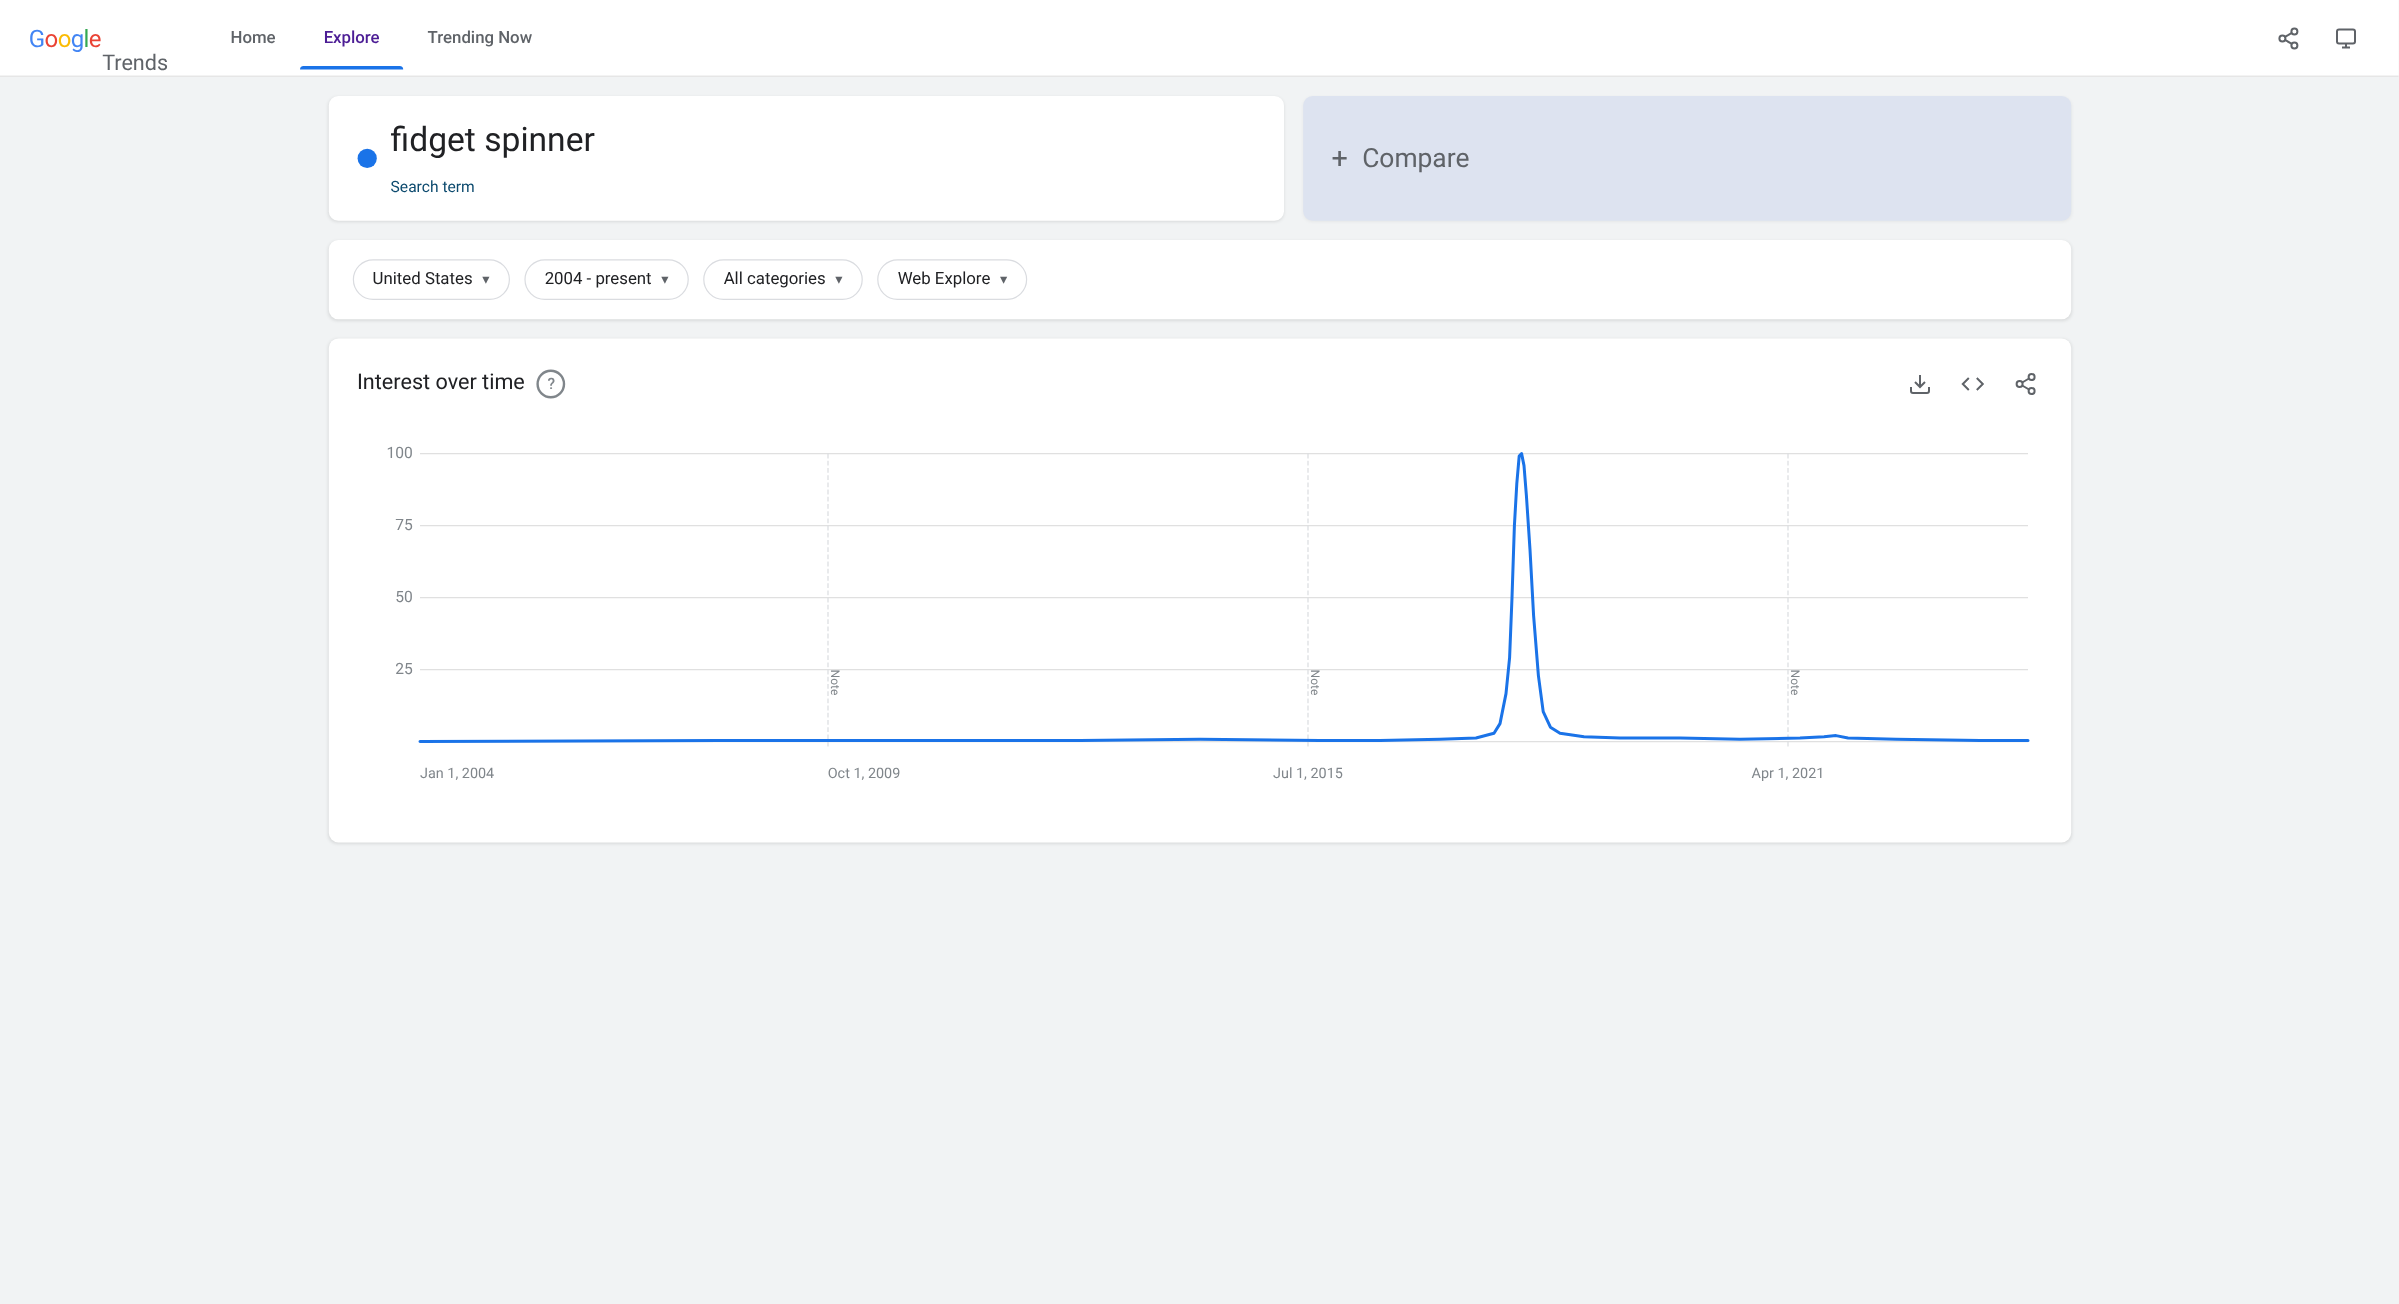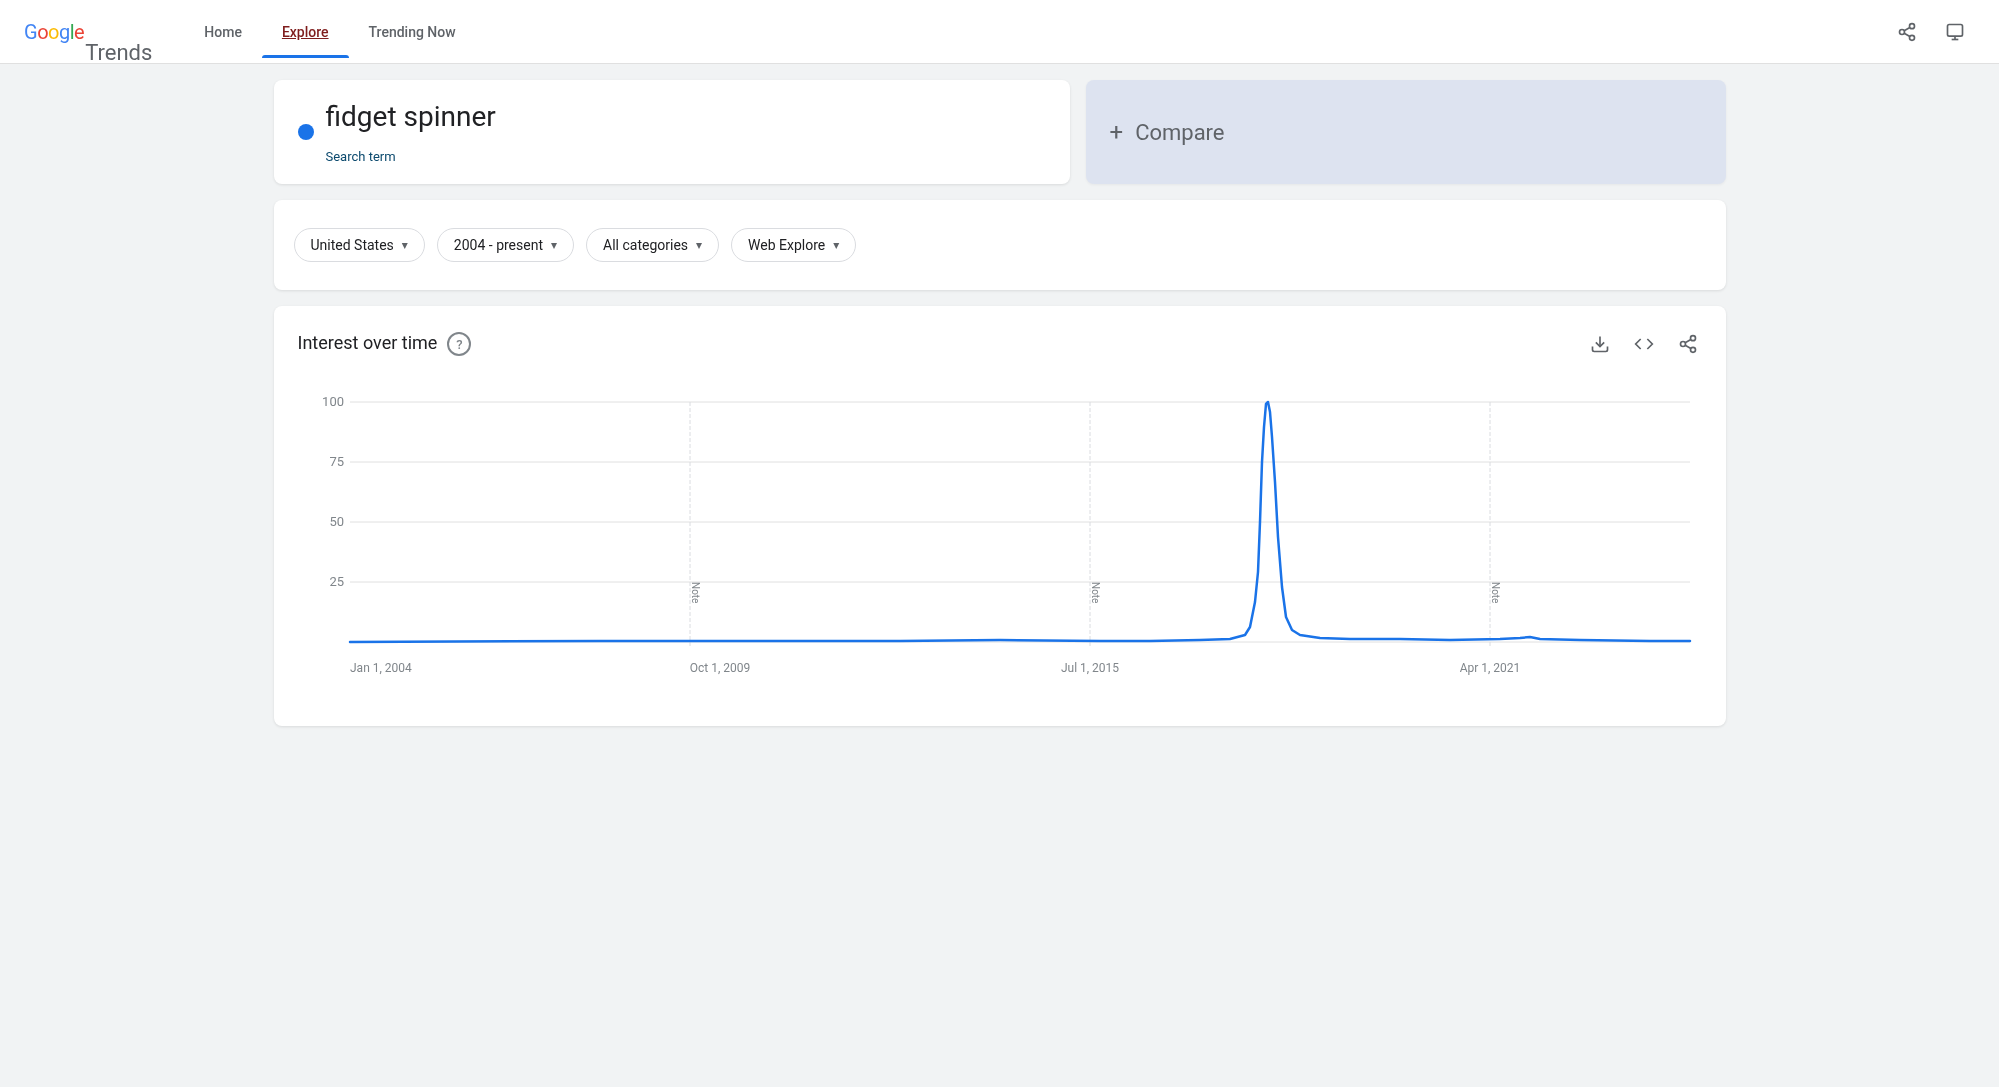--- a/index.html
+++ b/index.html
@@ -32,21 +32,21 @@
       font-weight: 400;
       letter-spacing: -0.5px;
     }
     .logo-g { color: #4285F4; }
     .logo-o1 { color: #EA4335; }
     .logo-o2 { color: #FBBC05; }
     .logo-g2 { color: #4285F4; }
     .logo-l { color: #34A853; }
     .logo-e { color: #EA4335; }
     .logo-trends {
-      font-size: 22px;
+      font-size: 18px;
       color: #5f6368;
       font-weight: 400;
       margin-left: 1px;
       margin-top: 41px;
     }
     .nav {
       display: flex;
       align-items: center;
       gap: 0;
       flex: 1;
@@ -57,22 +57,21 @@
       display: flex;
       align-items: center;
       font-size: 14px;
       color: #5f6368;
       cursor: pointer;
       text-decoration: none;
       position: relative;
       font-weight: 500;
     }
     .nav-item.active {
-      color: #7f1d1d;
-      text-decoration: underline;
+      color: #4c1d95;
     }
     .nav-item.active::after {
       content: '';
       position: absolute;
       bottom: 0;
       left: 0;
       right: 0;
       height: 3px;
       background: #1a73e8;
       border-radius: 3px 3px 0 0;
@@ -156,21 +155,21 @@
     .compare-label {
       font-size: 22px;
       color: #5f6368;
       font-weight: 400;
     }
 
     
     .filters-row {
       background: #fff;
       border-radius: 8px;
-      padding: 28px 20px;
+      padding: 16px 20px;
       display: flex;
       gap: 12px;
       margin-bottom: 16px;
       box-shadow: 0 1px 3px rgba(0,0,0,0.1);
     }
     .filter-btn {
       display: flex;
       align-items: center;
       gap: 8px;
       padding: 8px 16px;

